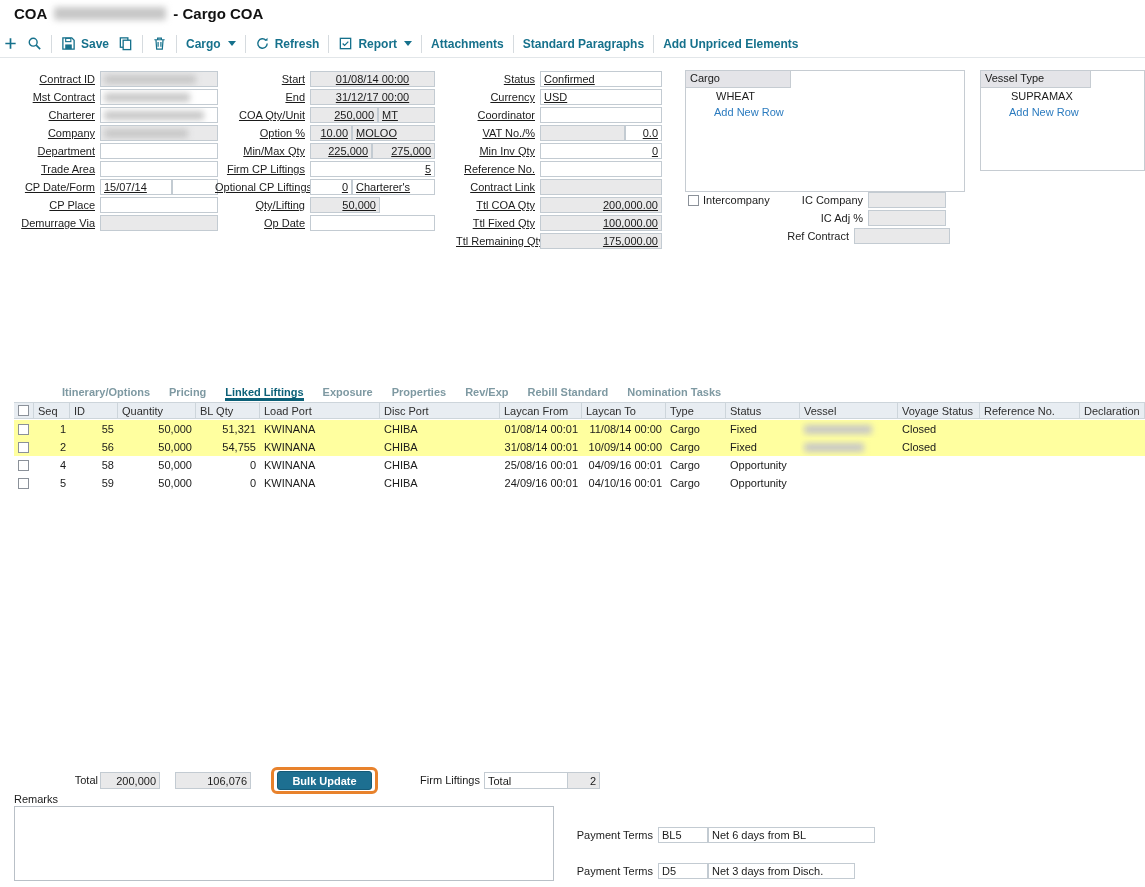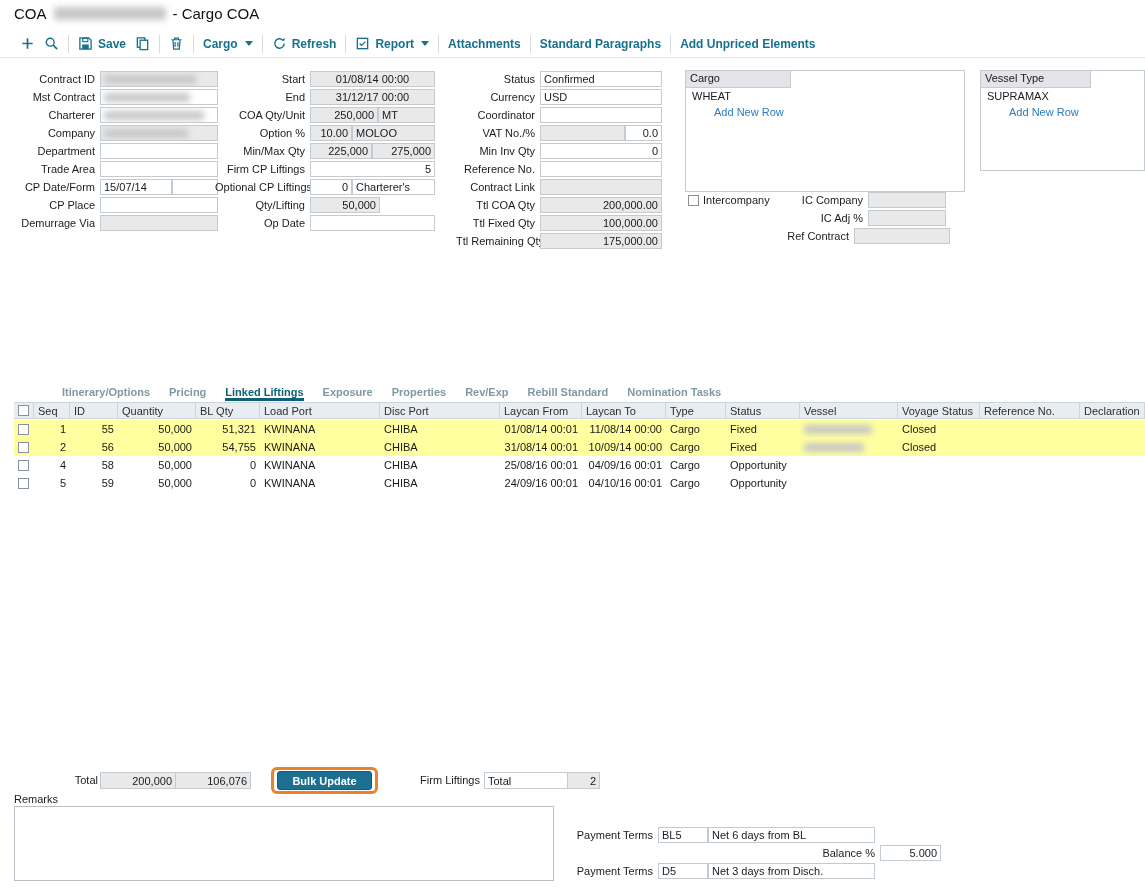--- a/index.html
+++ b/index.html
@@ -2,43 +2,43 @@
 <html><head>
 <meta charset="utf-8">
 <style>
   * { box-sizing: border-box; margin: 0; padding: 0; }
   html,body { background:#fff; }
   body { font-family:"Liberation Sans", sans-serif; }
   #page { position:relative; width:1145px; height:887px; background:#fff; font-size:11px; color:#1a1a1a; overflow:hidden; }
   .abs { position:absolute; }
 
   
-  .title { position:absolute; left:14px; top:5px; display:flex; align-items:center; gap:7px; font-size:15px; font-weight:normal; color:#111; }
+  .title { position:absolute; left:14px; top:5px; display:flex; align-items:center; gap:7px; font-size:15px; font-weight:bold; color:#111; }
   .redact { background:#c7c7c7; filter:blur(3px); border-radius:2px; display:inline-block; }
 
   
-  .toolbar { position:absolute; left:0; top:30px; width:1145px; height:28px; display:flex; align-items:center; gap:9px; padding:0 20px; border-bottom:1px solid #e2e6e9; }
+  .toolbar { position:absolute; left:0; top:30px; width:1145px; height:28px; display:flex; align-items:center; gap:9px; padding:0 3px; border-bottom:1px solid #e2e6e9; }
   .tb-item { display:flex; align-items:center; gap:5px; color:#16718c; font-weight:bold; font-size:12px; cursor:pointer; white-space:nowrap; }
   .tb-sep { width:1px; height:18px; background:#d6dbdf; }
   .icon { display:inline-flex; align-items:center; }
   .caret { width:0; height:0; border-left:4px solid transparent; border-right:4px solid transparent; border-top:5px solid #16718c; display:inline-block; margin-left:2px; }
 
   
-  .col { position:absolute; }
+  .col { position:absolute;text-decoration:underline; }
   .frow { display:flex; align-items:center; height:18px; }
   .lbl { text-align:right; padding-right:5px; white-space:nowrap; color:#1c1c1c; }
   .inp { border:1px solid #c3cbd2; background:#fff; height:16px; padding:0 3px; display:flex; align-items:center; overflow:hidden; white-space:nowrap; }
   .ro { background:#e9e9ea; }
   .num { justify-content:flex-end; }
   .ctr { justify-content:center; }
 
   
   .panel { position:absolute; border:1px solid #c6ccd2; background:#fff; }
   .panel-header { background:#e4e4e8; border-right:1px solid #c6ccd2; border-bottom:1px solid #c6ccd2; height:17px; padding:1px 4px; }
-  .panel-item { padding:2px 6px; }
+  .panel-item { padding:2px 6px;margin-left:24px; }
   .link { color:#2b7bbf; cursor:pointer; }
   .panel-link { padding:2px 6px 2px 28px; }
 
   .cb { width:11px; height:11px; border:1px solid #8b9199; background:#fff; display:inline-block; flex:none; }
 
   
   .tabs { position:absolute; left:14px; top:381px; display:flex; gap:19px; align-items:flex-end; height:20px;padding-left:48px; }
   .tab { font-weight:bold; color:#7e99a2; padding-bottom:3px; cursor:pointer; white-space:nowrap; }
   .tab.active { color:#0c6078; border-bottom:3px solid #0c6078; padding-bottom:0; }
 
@@ -420,42 +420,38 @@
     <div class="t-cell w8 r">04/10/16 00:01</div>
     <div class="t-cell w9">Cargo</div>
     <div class="t-cell w10">Opportunity</div>
     <div class="t-cell w11"></div>
     <div class="t-cell w12"></div>
     <div class="t-cell w13"></div>
     <div class="t-cell w14"></div>
   </div>
 
   <div class="abs" style="left:40px; top:774px; width:58px; text-align:right">Total</div>
-  <div class="inp ro num abs" style="left:100px; top:772px; width:76px; height:17px">200,000</div>
+  <div class="inp ro num abs" style="left:100px; top:772px; width:60px; height:17px">200,000</div>
   <div class="inp ro num abs" style="left:175px; top:772px; width:76px; height:17px">106,076</div>
 
   <div class="bulk-wrap">
     <button class="bulk-btn">Bulk Update</button>
   </div>
 
   <div class="abs" style="left:405px; top:774px; width:75px; text-align:right">Firm Liftings</div>
   <div class="inp abs" style="left:484px; top:772px; width:84px; height:17px">Total</div>
   <div class="inp ro num abs" style="left:567px; top:772px; width:33px; height:17px">2</div>
 
   <div class="abs" style="left:14px; top:793px">Remarks</div>
   <textarea class="remarks" style=""></textarea>
 
   <div class="abs" style="left:540px; top:827px; display:flex; align-items:center">
     <span class="lbl" style="width:118px">Payment Terms</span>
     <div class="inp" style="width:50px">BL5</div>
     <div class="inp" style="width:167px">Net 6 days from BL</div>
   </div>
-  <div class="abs" style="left:540px; top:845px; display:flex; align-items:center">
-    <span class="lbl" style="width:340px">Balance %</span>
-    <div class="inp num" style="width:61px">5.000</div>
-  </div>
   <div class="abs" style="left:540px; top:863px; display:flex; align-items:center">
     <span class="lbl" style="width:118px">Payment Terms</span>
     <div class="inp" style="width:50px">D5</div>
-    <div class="inp" style="width:167px">Net 3 days from Disch.</div>
+    <div class="inp" style="width:147px">Net 3 days from Disch.</div>
   </div>
 
 </div>
 
 </body></html>

